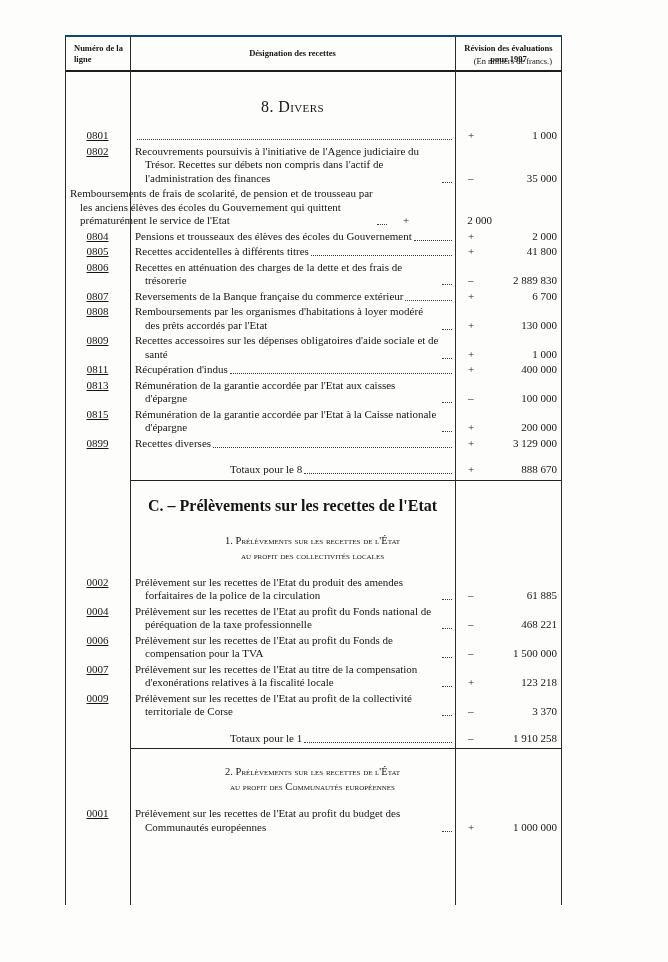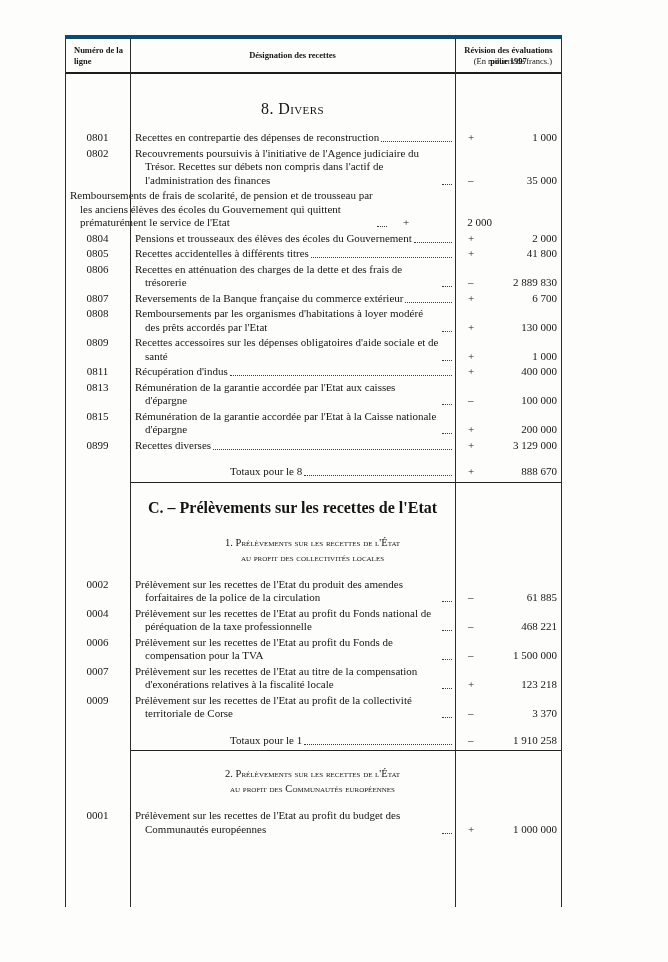--- a/index.html
+++ b/index.html
@@ -12,36 +12,36 @@
     overflow:hidden;
   }
   .unit-note {
     position:absolute; top:8px; right:116px;
     font-size:8.5px;
     margin-top:48px;
   }
   .rtable {
     position:absolute; left:65px; top:35px;
     width:497px; min-height:868px;
-    border-top:4px solid #0c4a6e;
+    border-top:2px solid #0c4a6e;
   }
   .vline { position:absolute; top:0; bottom:0; width:1px; background:#2b2b2b; }
   .vl-0 { left:0; } .vl-1 { left:65px; } .vl-2 { left:390px; } .vl-3 { left:496px; }
   .thead { display:flex; height:33px; border-bottom:2px solid #1c1c1c; }
   .th {
     font-weight:bold; font-size:8.5px; line-height:10.5px;
     display:flex; align-items:center; box-sizing:border-box;
   }
   .th-num  { width:65px;  padding-left:9px; }
   .th-desig{ width:325px; justify-content:center; text-align:center; }
   .th-rev  { width:107px; justify-content:center; text-align:center; padding:12px 6px; }
   .tbody { padding-top:26px; padding-bottom:20px; }
 
   .row { display:flex; margin-bottom:2px; }
-  .cell-num { flex:0 0 65px; width:65px; text-align:center; font-size:11px; line-height:13.5px; }
+  .cell-num { flex:0 0 65px; width:65px; text-align:center; font-size:11px; line-height:13.5px;text-decoration:underline; }
   .cell-desig {
     flex:0 0 325px; width:325px; box-sizing:border-box;
     padding:0 2px 0 5px; display:flex; align-items:flex-end;
     font-size:11px; line-height:13.5px;
   }
   .cell-desig .txt { text-indent:-10px; padding-left:10px; }
   .dots { flex:1 0 10px; border-bottom:1.6px dotted #3a3a3a; margin:0 1px 2.5px 2px; }
   .cell-val {
     flex:0 0 107px; width:107px; box-sizing:border-box;
     display:flex; justify-content:space-between; align-items:flex-end;
@@ -76,21 +76,20 @@
       <div class="th th-rev">Révision des évaluations pour 1997</div>
     </div>
 
     <div class="tbody">
         <div class="hwrap">
           <div class="section-heading htxt">8. Divers</div>
         </div>
         <div class="row">
     <div class="cell-num num">0801</div>
     <div class="cell-desig">
-      <span class="txt">Recettes en contrepartie des dépenses de reconstruction</span>
       <span class="dots"></span>
     </div>
     <div class="cell-val">
       <span class="sign">+</span>
       <span class="amount">1 000</span>
     </div>
   </div>
         <div class="row">
     <div class="cell-num num">0802</div>
     <div class="cell-desig">

